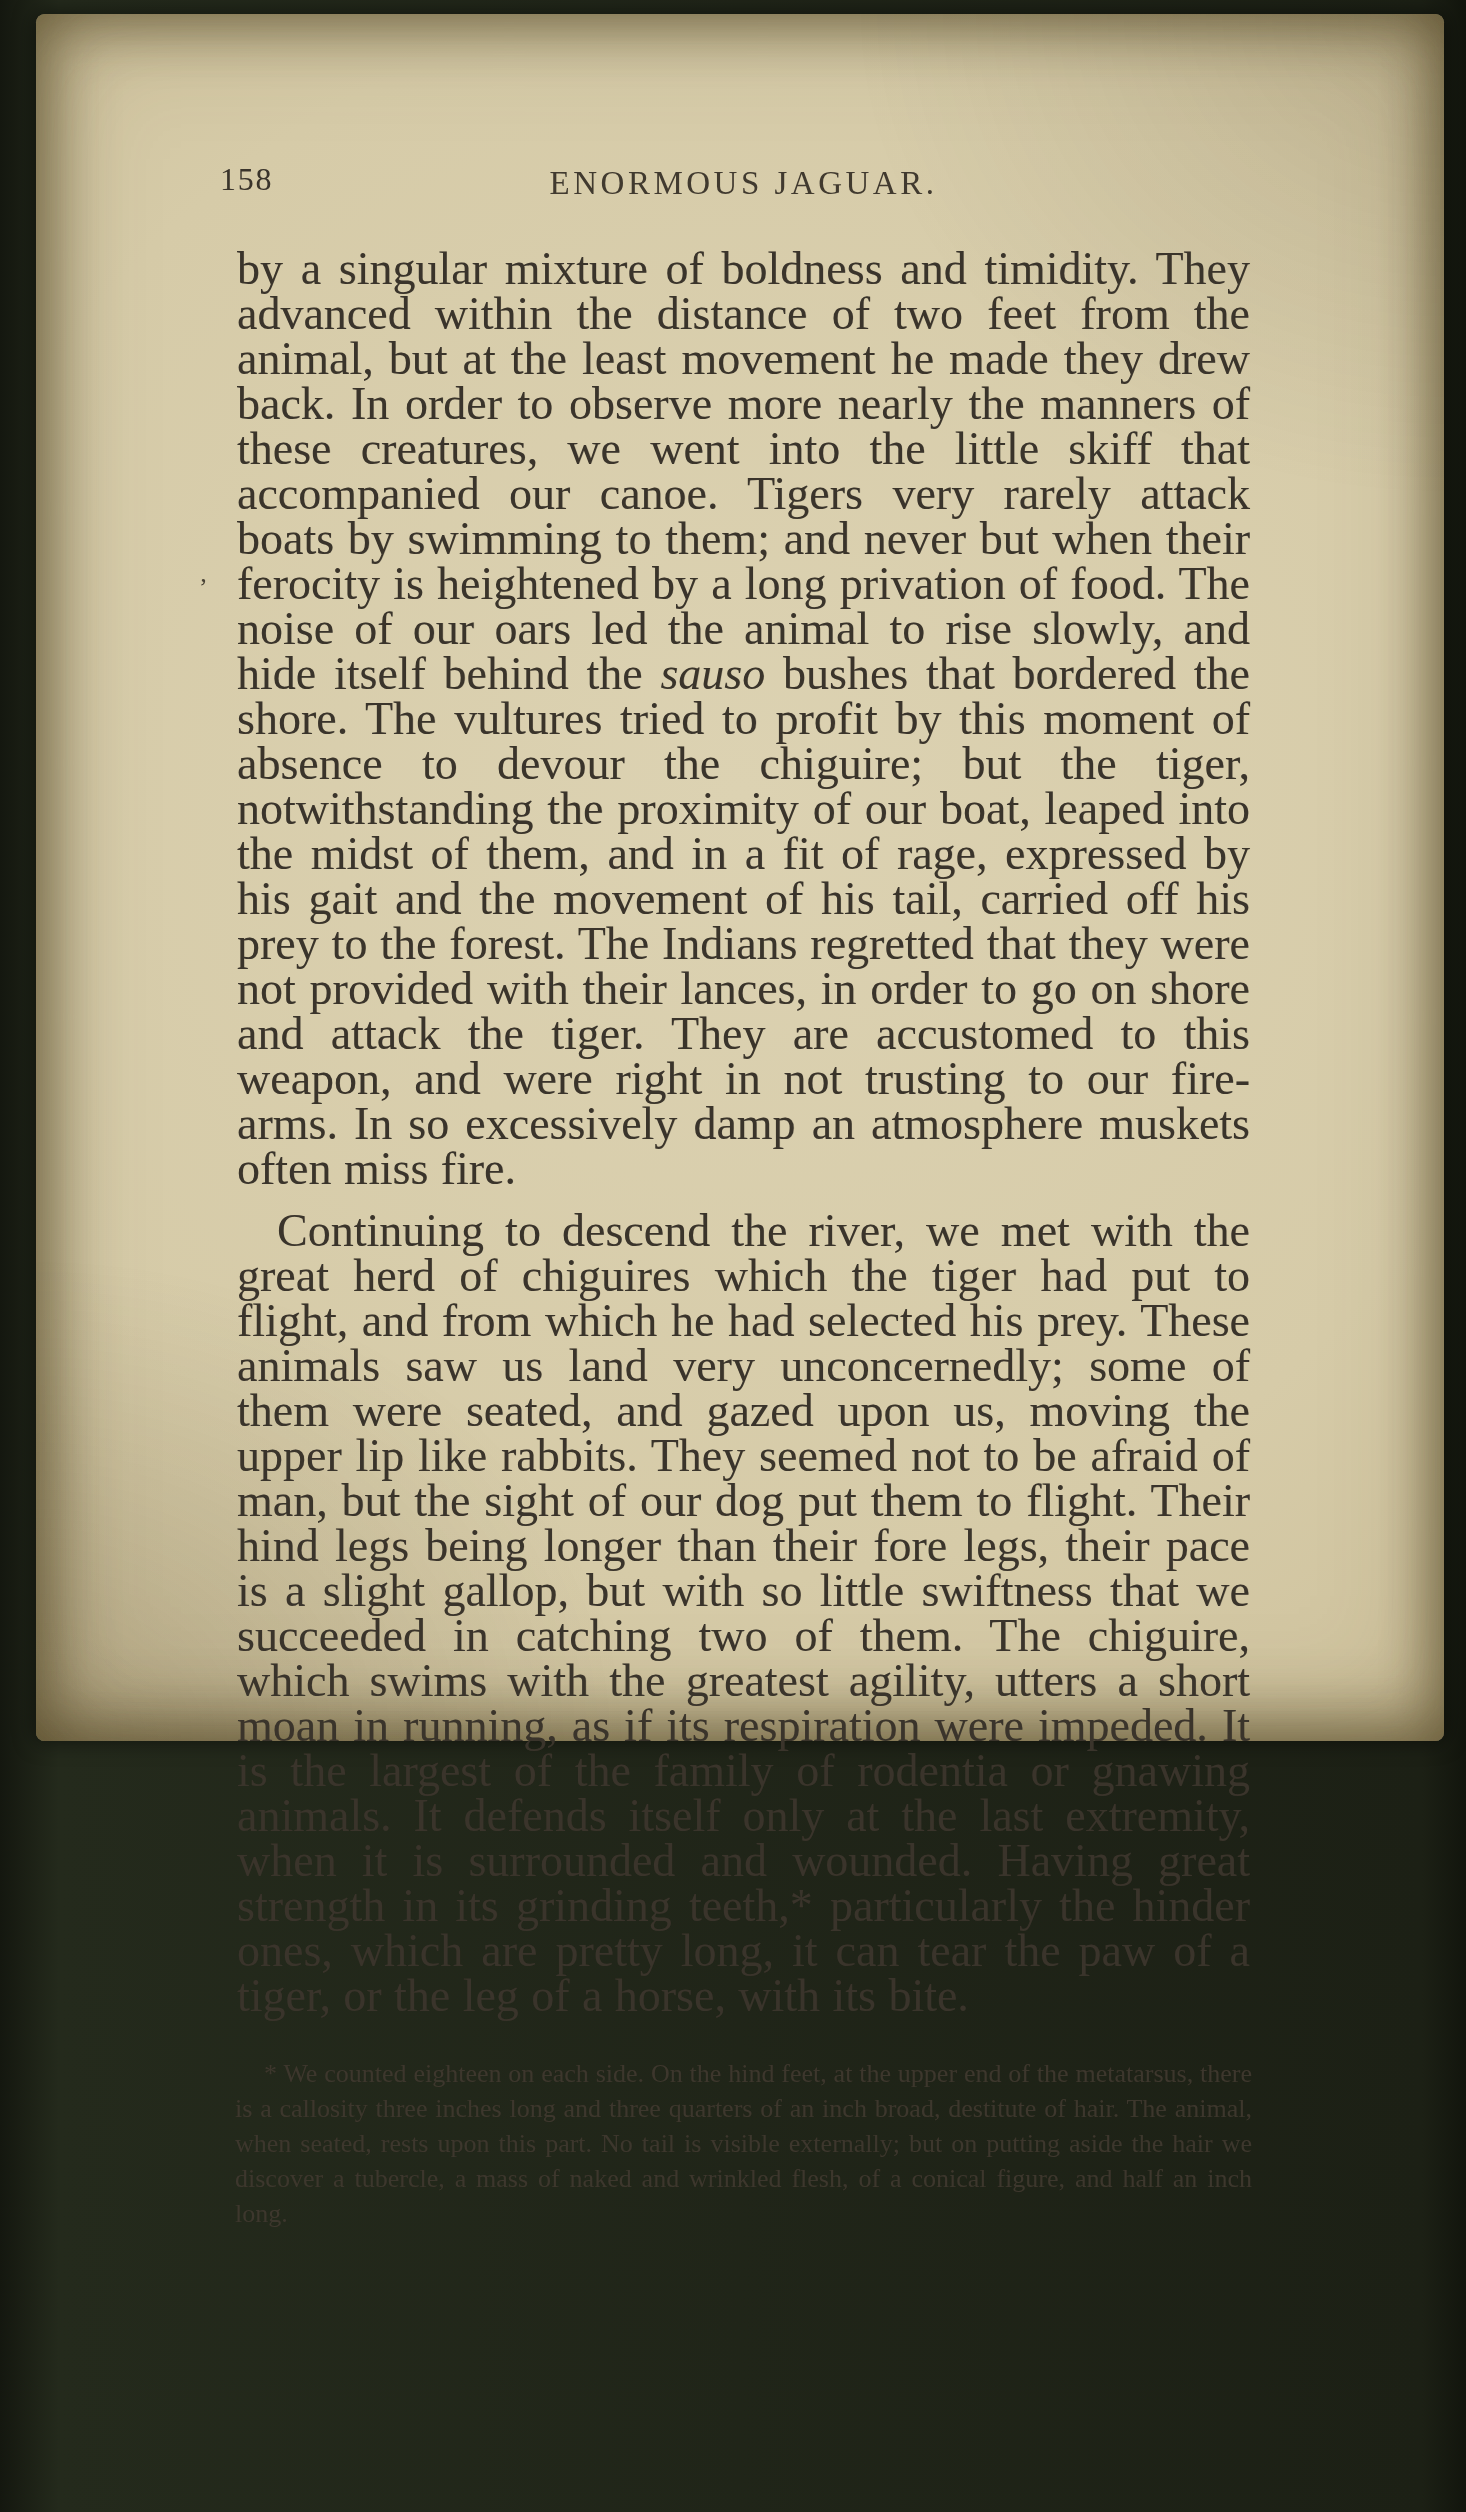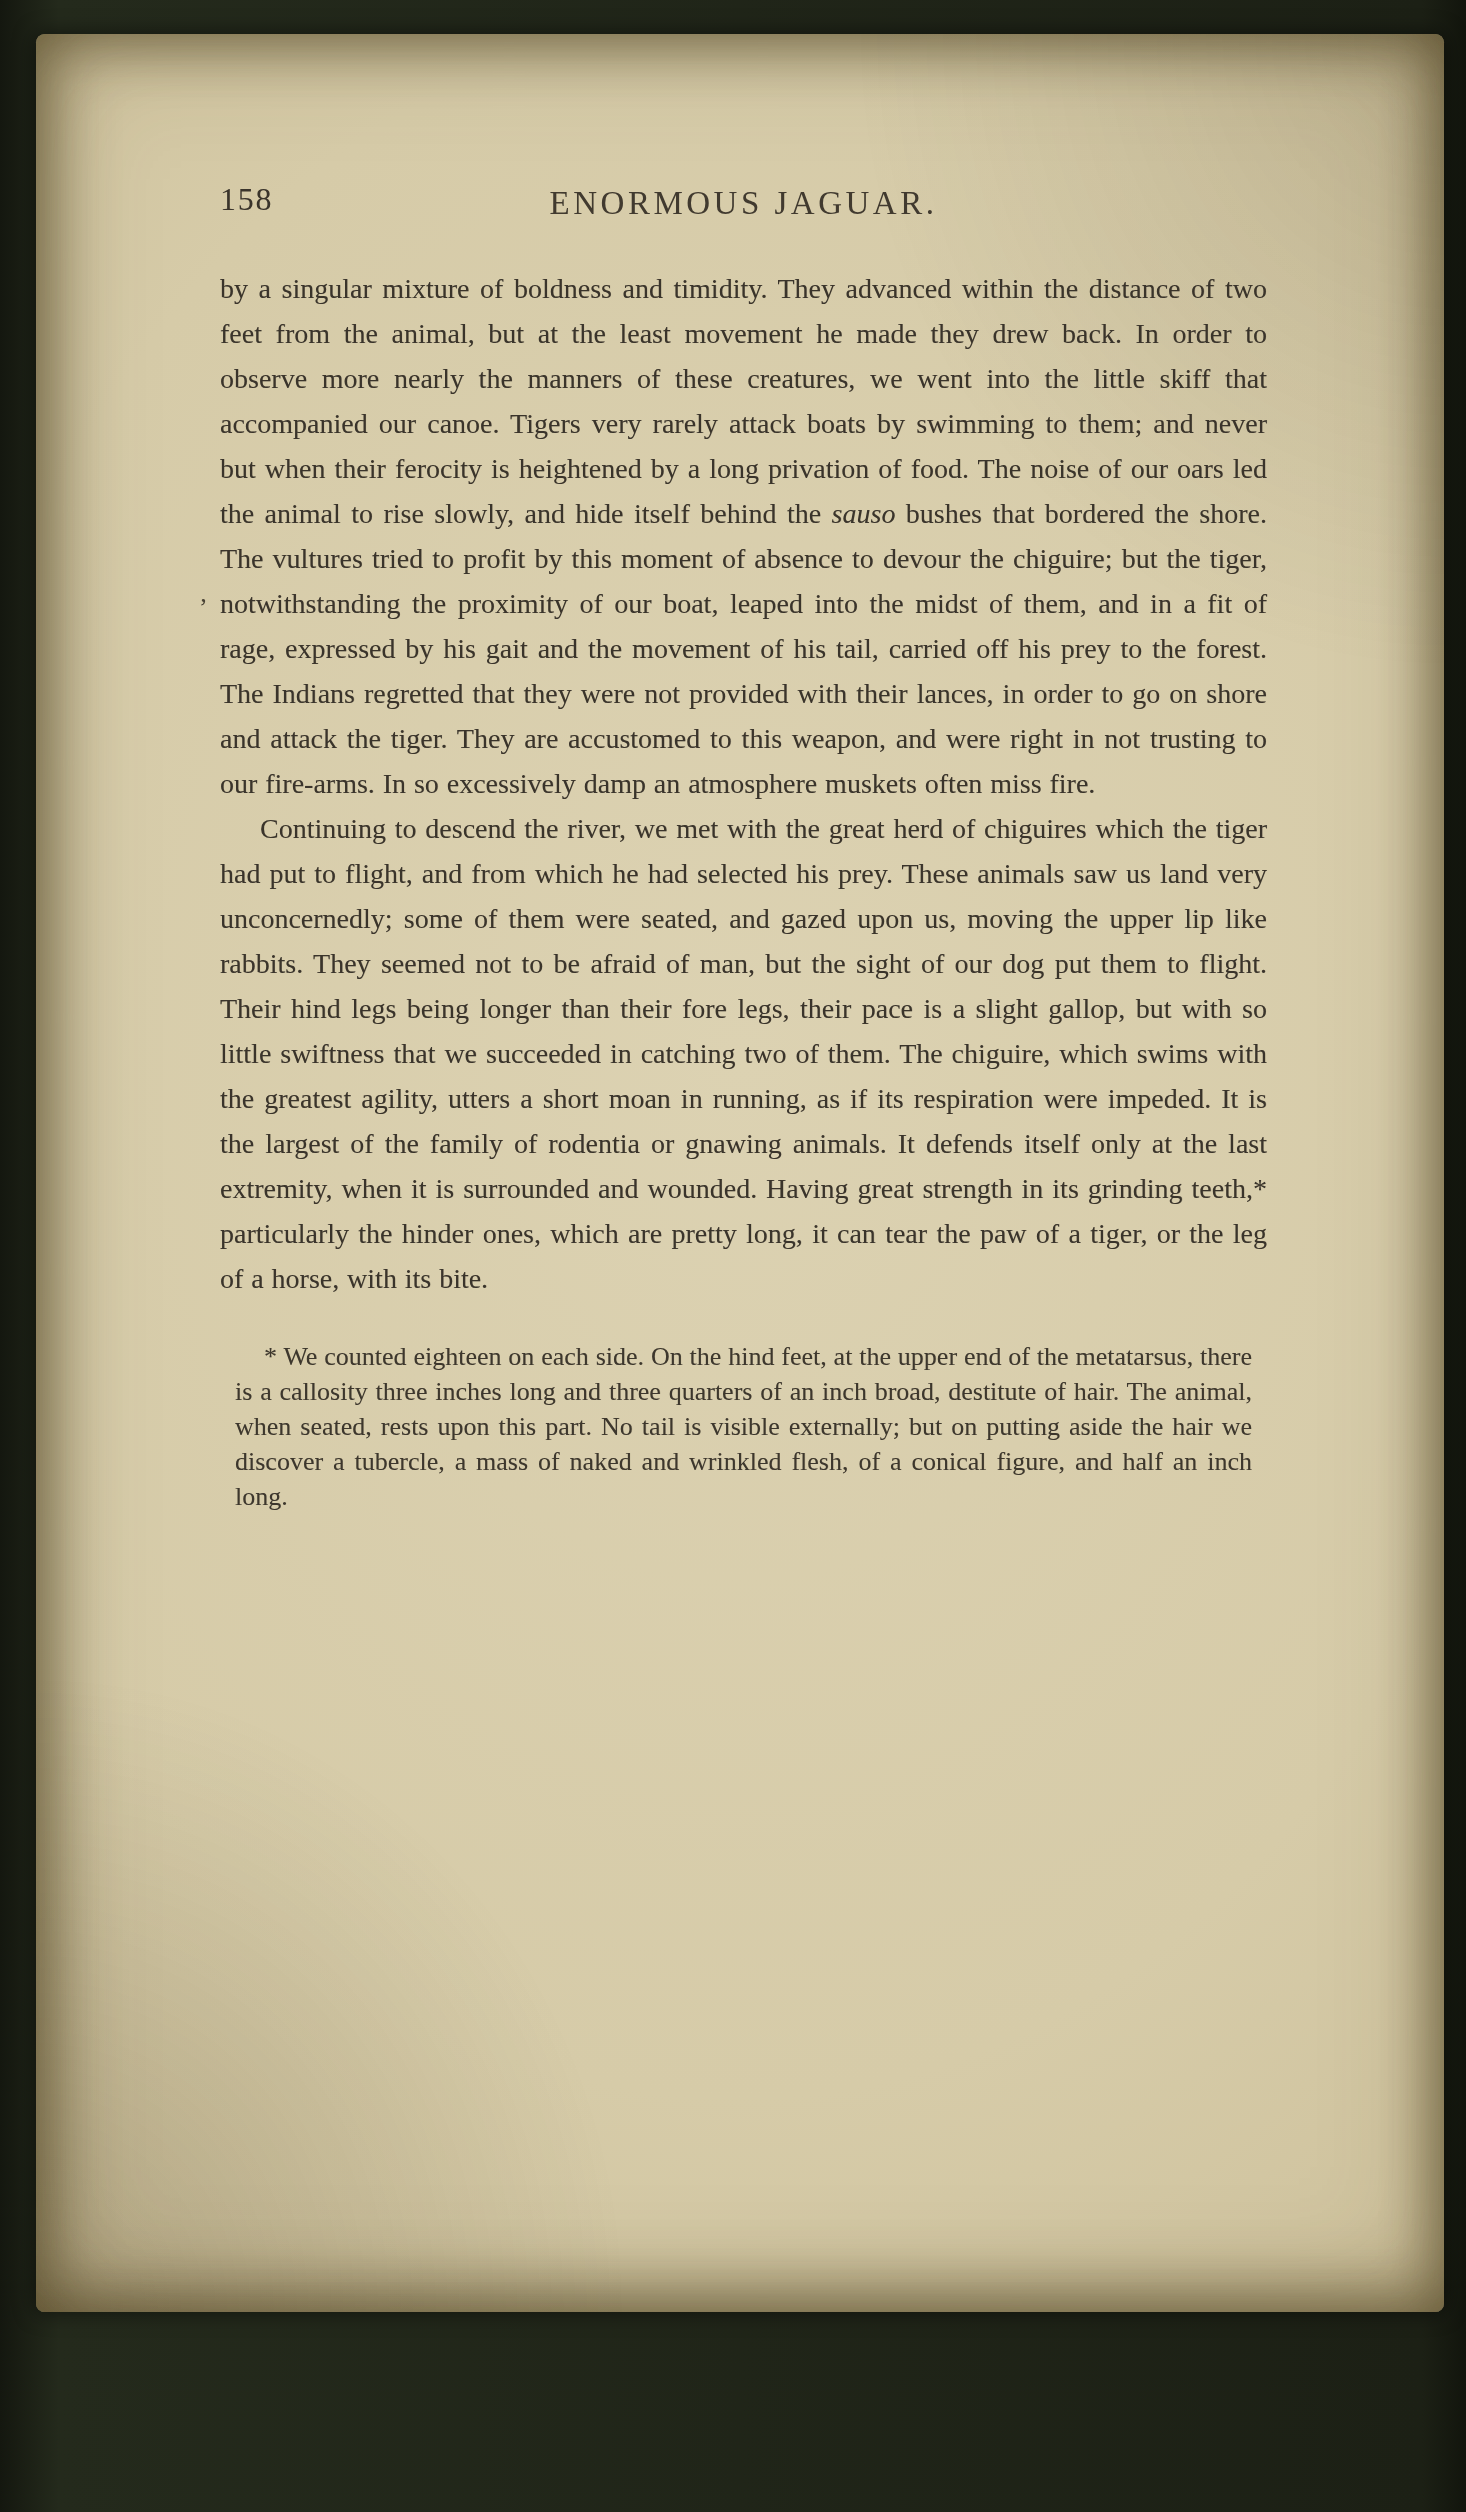--- a/index.html
+++ b/index.html
@@ -16,23 +16,23 @@
     position: absolute;
     inset: 0;
     background:
       linear-gradient(90deg, #14170f 0%, #242a1c 4%, #1c2015 97%, #12150d 100%),
       #1c2015;
   }
 
   .page {
     position: absolute;
     left: 36px;
-    top: 34px;
+    top: 14px;
     width: 1408px;
-    height: 2278px;
+    height: 1727px;
     border-radius: 8.6px;
     background: radial-gradient(ellipse 120% 95% at 50% 45%,
       #dcd2b2 0%,
       #d6cba8 48%,
       #ccbf99 78%,
       #bcad85 96%,
       #a99a72 100%);
     box-shadow:
       0 0 21px rgba(0,0,0,0.55),
       inset 0 0 121px rgba(88,72,36,0.28),
@@ -78,22 +78,22 @@
   .running-header {
     display: block;
     text-align: center;
     font-size: 33px;
     letter-spacing: 3.5px;
     padding-top: 3.5px;
     color: #413a2f;
   }
 
   .body-text p.para {
-    margin: 0;
-    font-size: 28px;
+    margin: 17px;
+    font-size: 46px;
     line-height: 45px;
     text-align: justify;
     word-spacing: 0.9px;
     color: #3a342b;
     text-shadow: 0.3px 0.3px 0 rgba(58,52,43,0.25);
   }
 
   .body-text p.para.indent {
     text-indent: 40px;
   }

